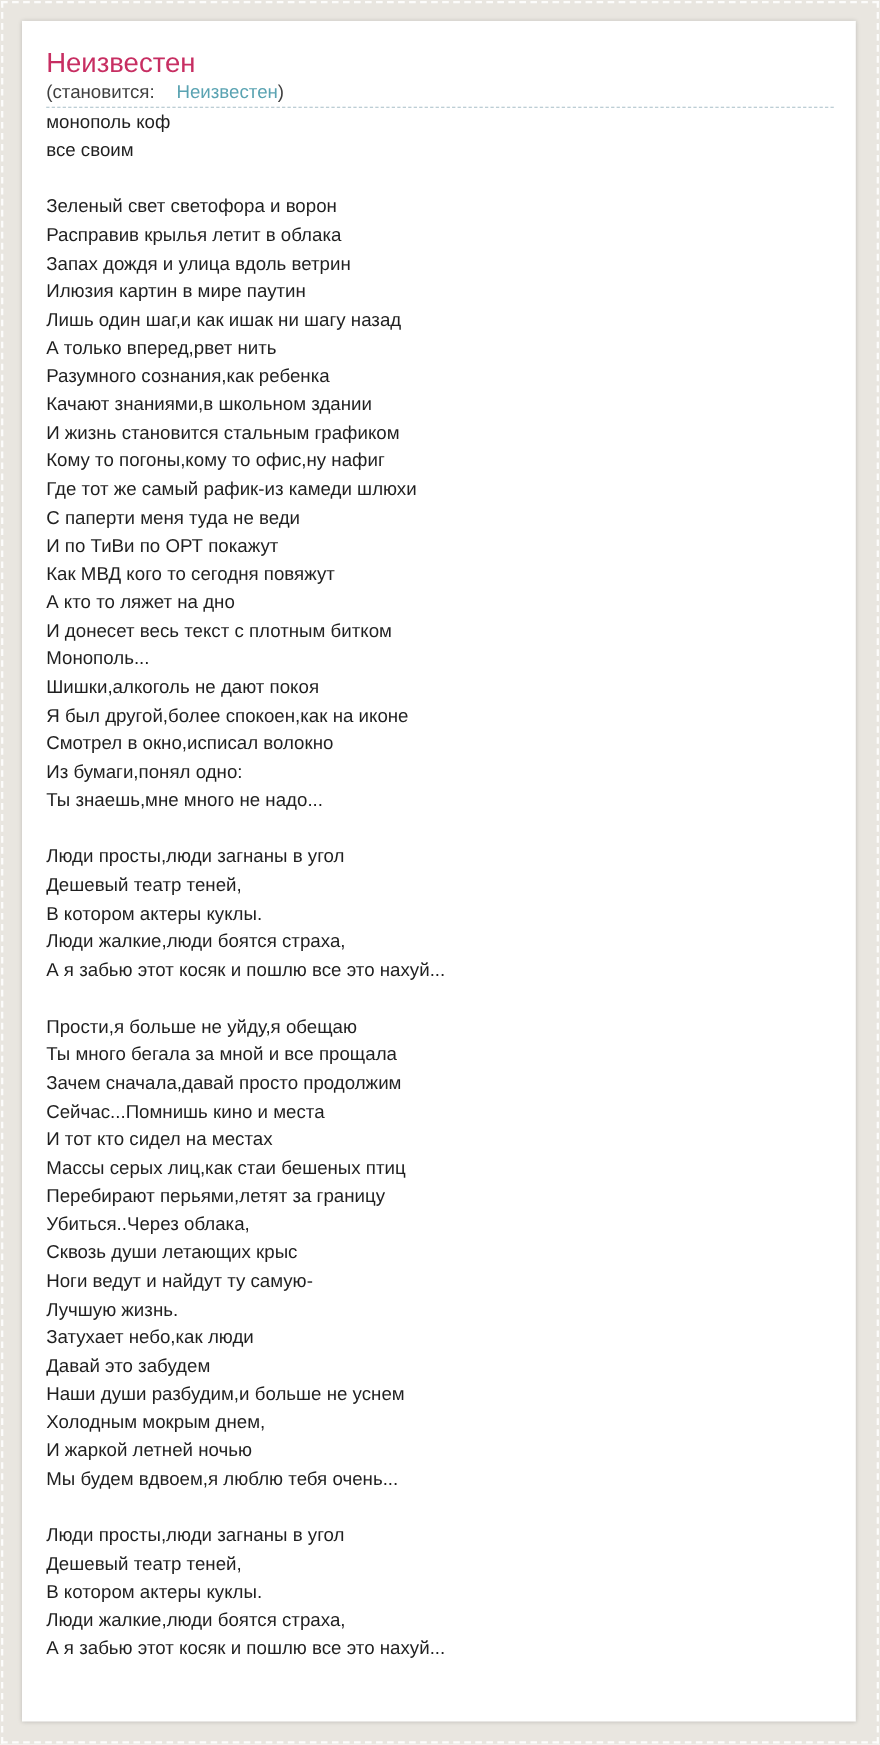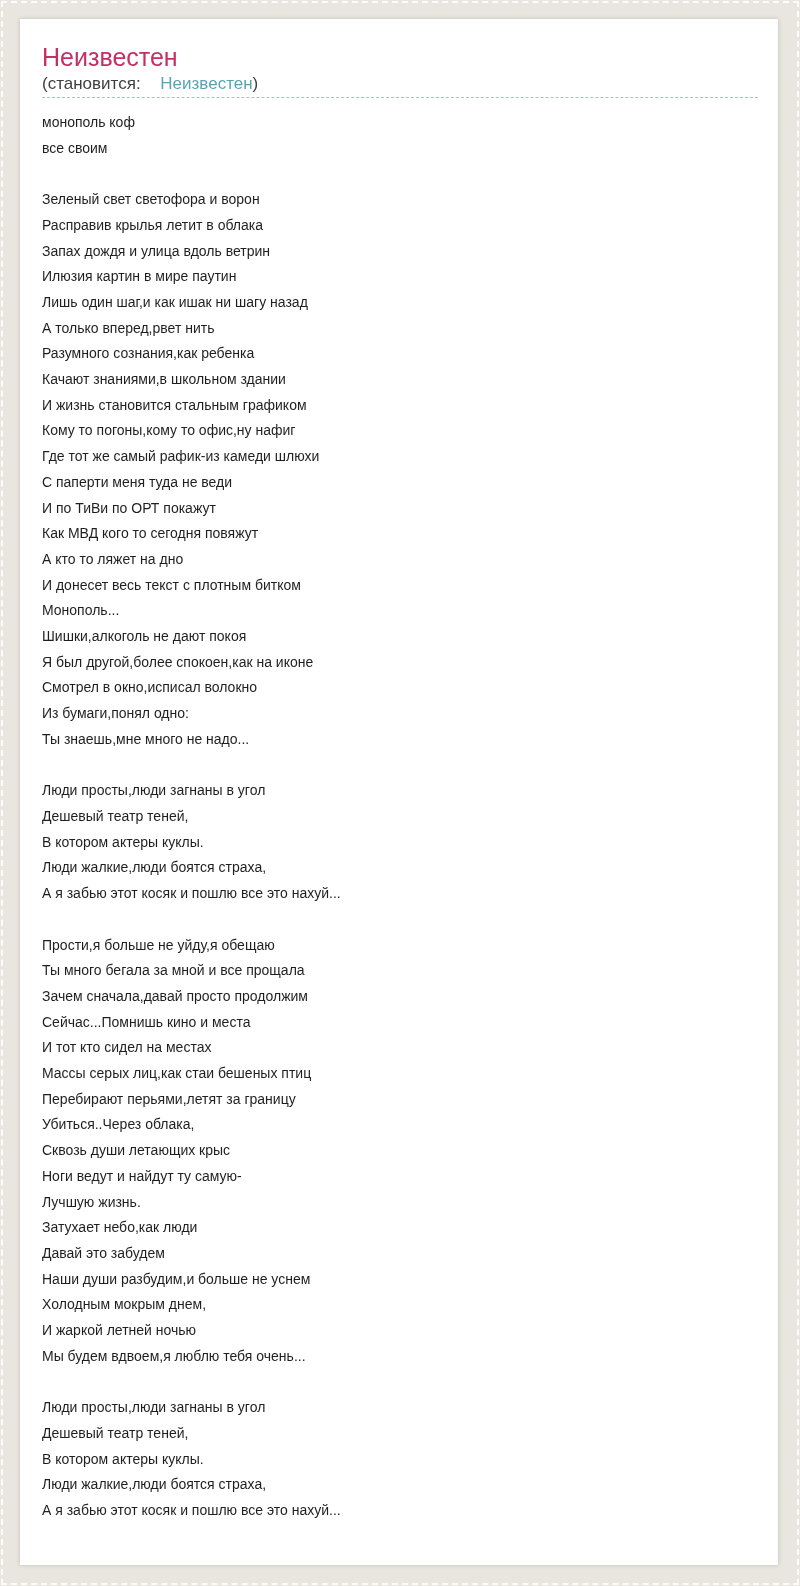--- a/index.html
+++ b/index.html
@@ -47,22 +47,22 @@
     padding-bottom: 3px;
     border-bottom: 1px dashed var(--separator-color, #a8bec8);
   }
   .artist-link {
     color: var(--link-color, #5aa3b2);
     text-decoration: none;
     cursor: pointer;
     padding-left: 15px;
   }
   .lyrics {
-    margin-top: 12px;
-    font-size: 14px;
+    margin-top: 0;
+    font-size: 17px;
     line-height: 25.7px;
     color: var(--text-color, #1f1f1f);
     white-space: pre-wrap;
   }
 </style>
 </head>
 <body>
 
 <div class="page">
   <div class="stitch"></div>

